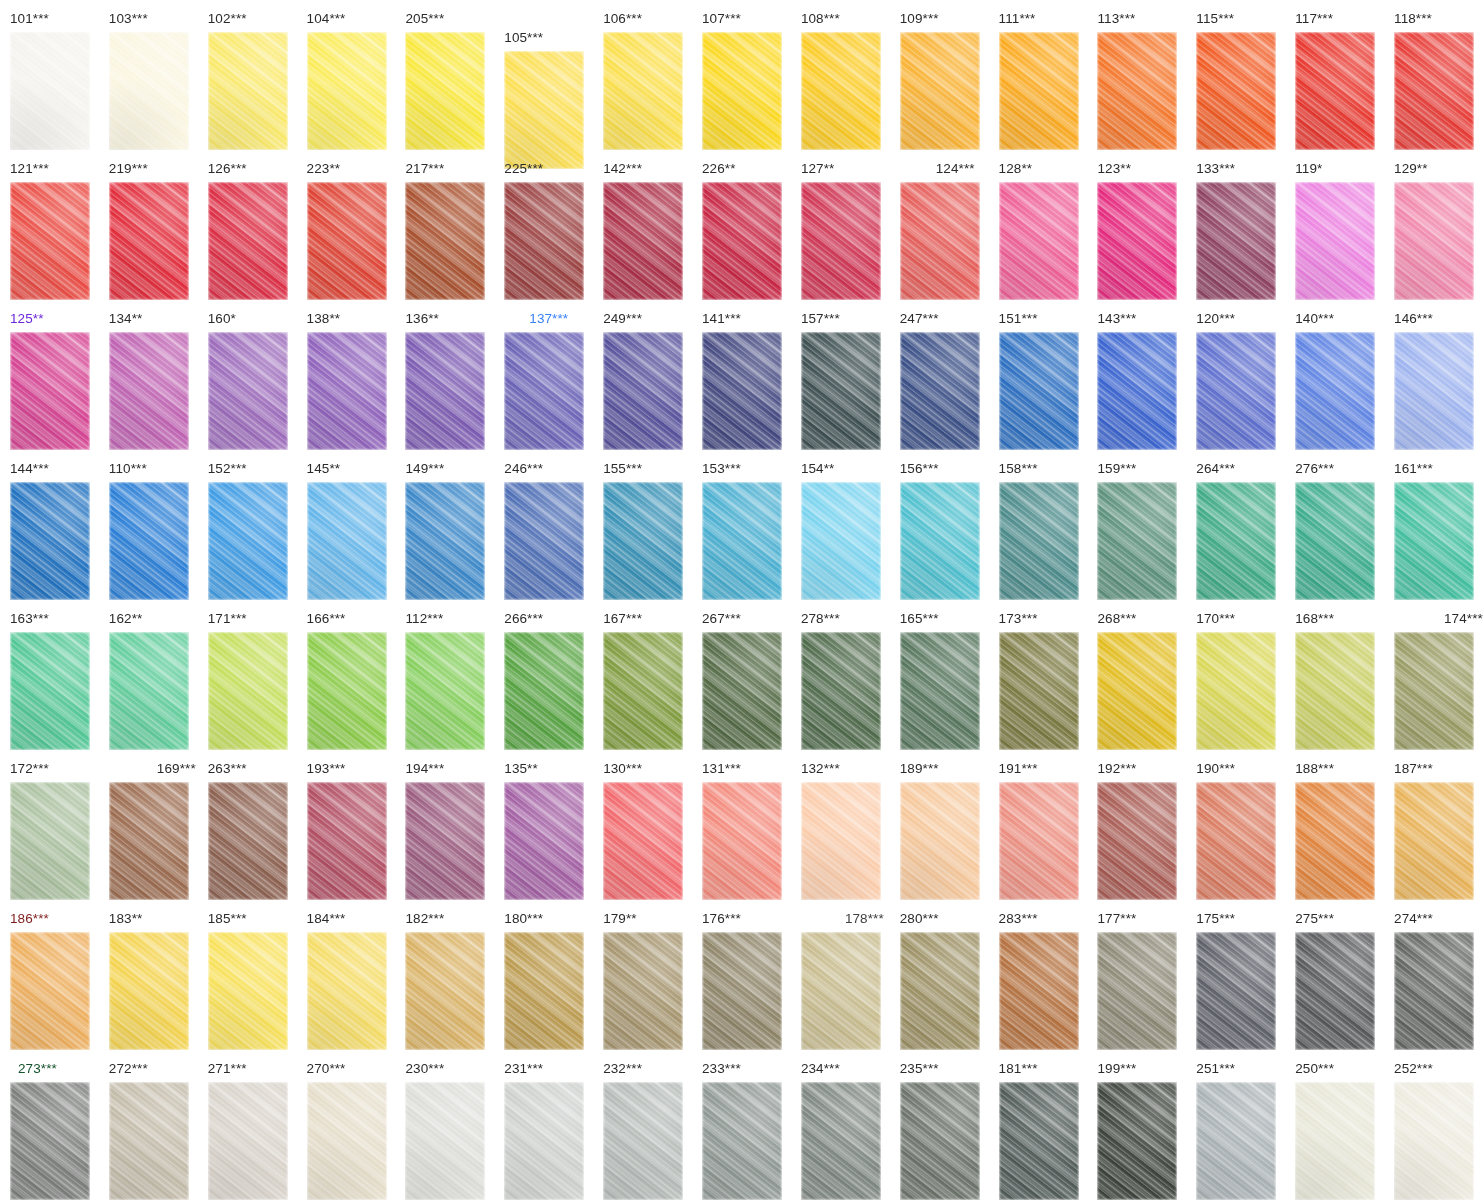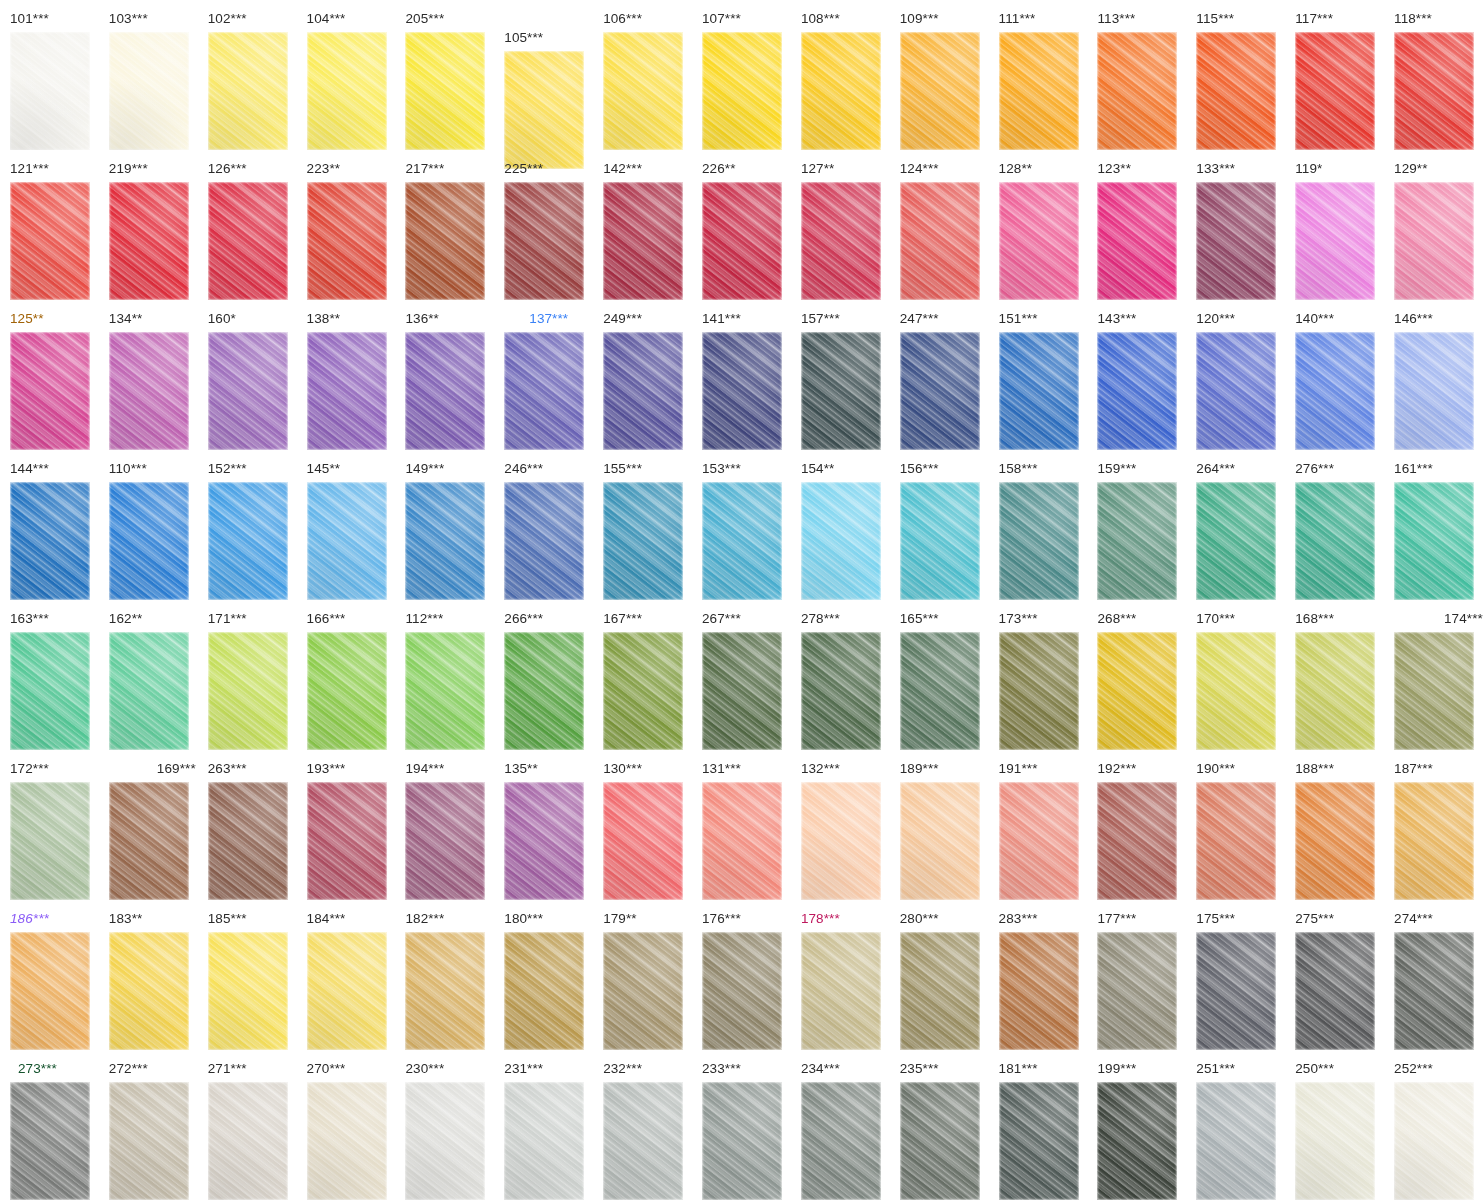--- a/index.html
+++ b/index.html
@@ -234,21 +234,21 @@
         <div class="patch-edge"></div>
       </div>
     </div>
     <div class="swatch-cell">
       <span class="swatch-label" style="color: rgb(43, 43, 43);">127**</span>
       <div class="swatch-patch" style="background-color: rgb(207, 51, 82);">
         <div class="patch-edge"></div>
       </div>
     </div>
     <div class="swatch-cell">
-      <span class="swatch-label" style="color: rgb(43, 43, 43);">124***</span>
+      <span class="swatch-label" style="color: rgb(43, 43, 43); margin-left: 36px;">124***</span>
       <div class="swatch-patch" style="background-color: rgb(229, 92, 88);">
         <div class="patch-edge"></div>
       </div>
     </div>
     <div class="swatch-cell">
       <span class="swatch-label" style="color: rgb(43, 43, 43);">128**</span>
       <div class="swatch-patch" style="background-color: rgb(238, 94, 150);">
         <div class="patch-edge"></div>
       </div>
     </div>
@@ -270,21 +270,21 @@
         <div class="patch-edge"></div>
       </div>
     </div>
     <div class="swatch-cell">
       <span class="swatch-label" style="color: rgb(43, 43, 43);">129**</span>
       <div class="swatch-patch" style="background-color: rgb(241, 134, 171);">
         <div class="patch-edge"></div>
       </div>
     </div>
     <div class="swatch-cell">
-      <span class="swatch-label" style="color: #a16207;">125**</span>
+      <span class="swatch-label" style="color: #6d28d9;">125**</span>
       <div class="swatch-patch" style="background-color: rgb(213, 67, 146);">
         <div class="patch-edge"></div>
       </div>
     </div>
     <div class="swatch-cell">
       <span class="swatch-label" style="color: rgb(43, 43, 43);">134**</span>
       <div class="swatch-patch" style="background-color: rgb(191, 98, 178);">
         <div class="patch-edge"></div>
       </div>
     </div>
@@ -630,21 +630,21 @@
         <div class="patch-edge"></div>
       </div>
     </div>
     <div class="swatch-cell">
       <span class="swatch-label" style="color: rgb(43, 43, 43);">187***</span>
       <div class="swatch-patch" style="background-color: rgb(232, 178, 87);">
         <div class="patch-edge"></div>
       </div>
     </div>
     <div class="swatch-cell">
-      <span class="swatch-label" style="color: #8b5cf6; font-style: italic;">186***</span>
+      <span class="swatch-label" style="color: #7f1d1d;">186***</span>
       <div class="swatch-patch" style="background-color: rgb(237, 174, 93);">
         <div class="patch-edge"></div>
       </div>
     </div>
     <div class="swatch-cell">
       <span class="swatch-label" style="color: rgb(43, 43, 43);">183**</span>
       <div class="swatch-patch" style="background-color: rgb(244, 211, 78);">
         <div class="patch-edge"></div>
       </div>
     </div>
@@ -678,21 +678,21 @@
         <div class="patch-edge"></div>
       </div>
     </div>
     <div class="swatch-cell">
       <span class="swatch-label" style="color: rgb(43, 43, 43);">176***</span>
       <div class="swatch-patch" style="background-color: rgb(141, 131, 103);">
         <div class="patch-edge"></div>
       </div>
     </div>
     <div class="swatch-cell">
-      <span class="swatch-label" style="color: #be185d;">178***</span>
+      <span class="swatch-label" style="color: #404040; margin-left: 44px;">178***</span>
       <div class="swatch-patch" style="background-color: rgb(199, 187, 141);">
         <div class="patch-edge"></div>
       </div>
     </div>
     <div class="swatch-cell">
       <span class="swatch-label" style="color: rgb(43, 43, 43);">280***</span>
       <div class="swatch-patch" style="background-color: rgb(154, 142, 97);">
         <div class="patch-edge"></div>
       </div>
     </div>

